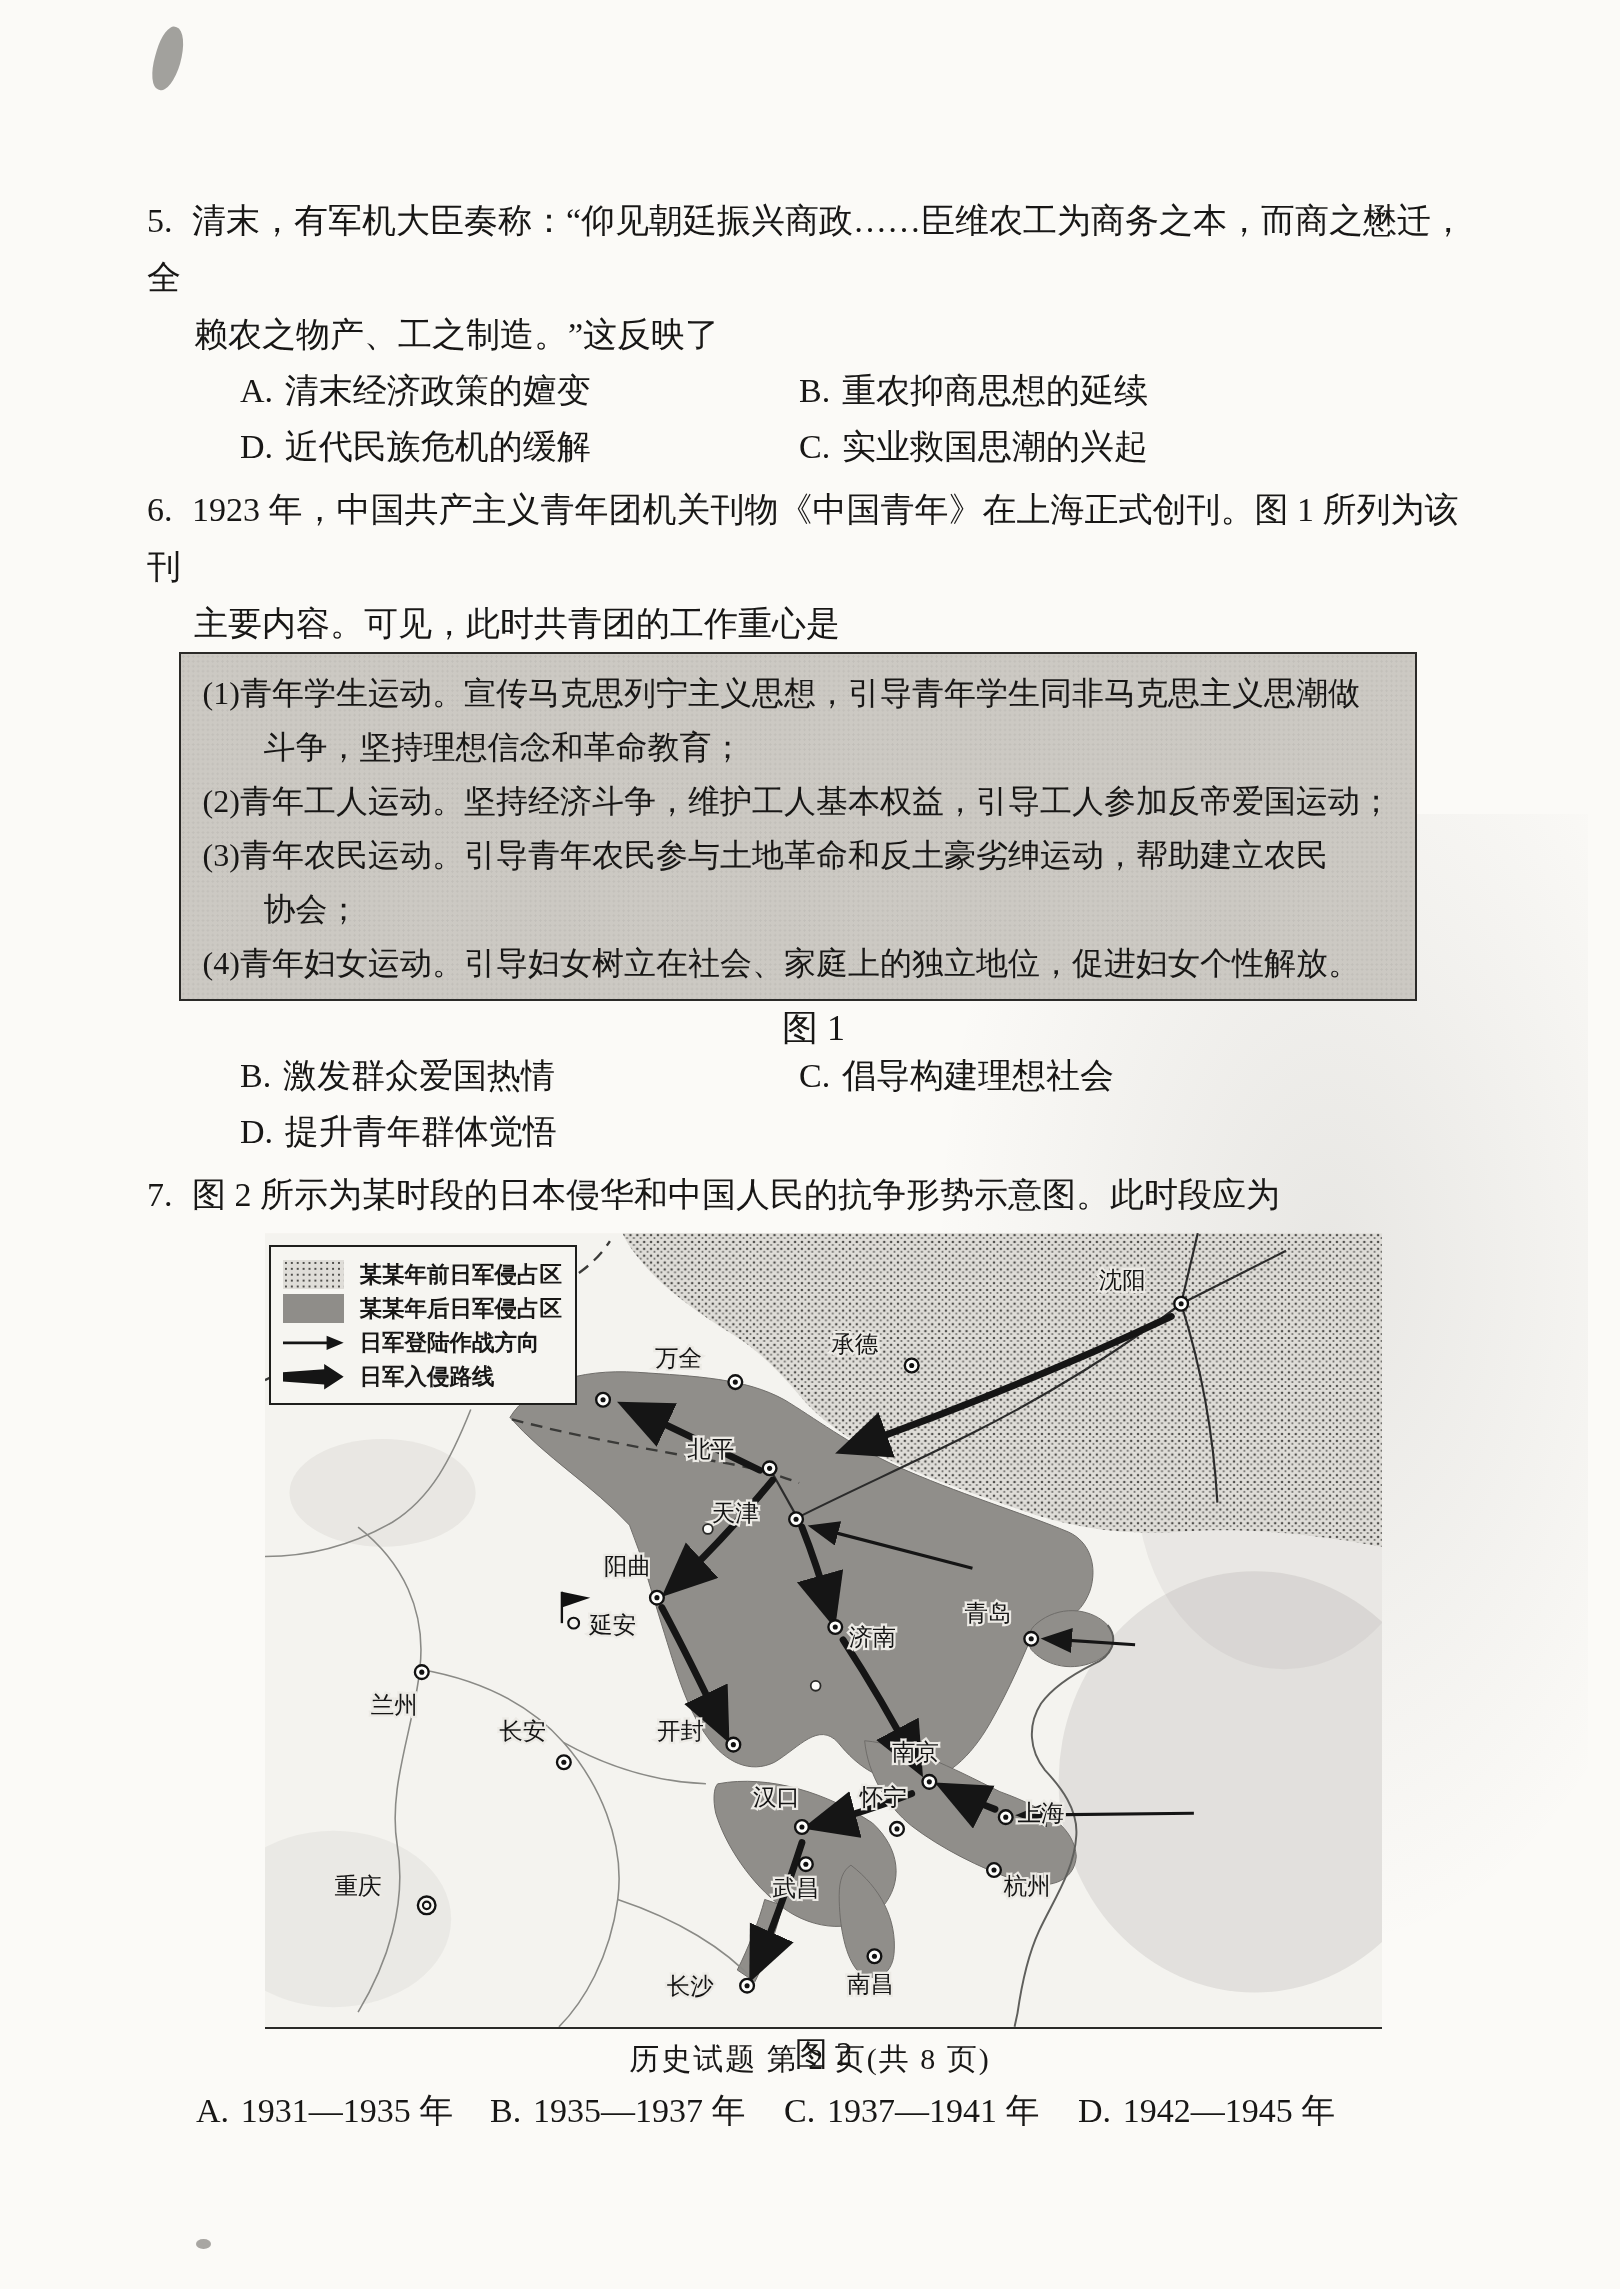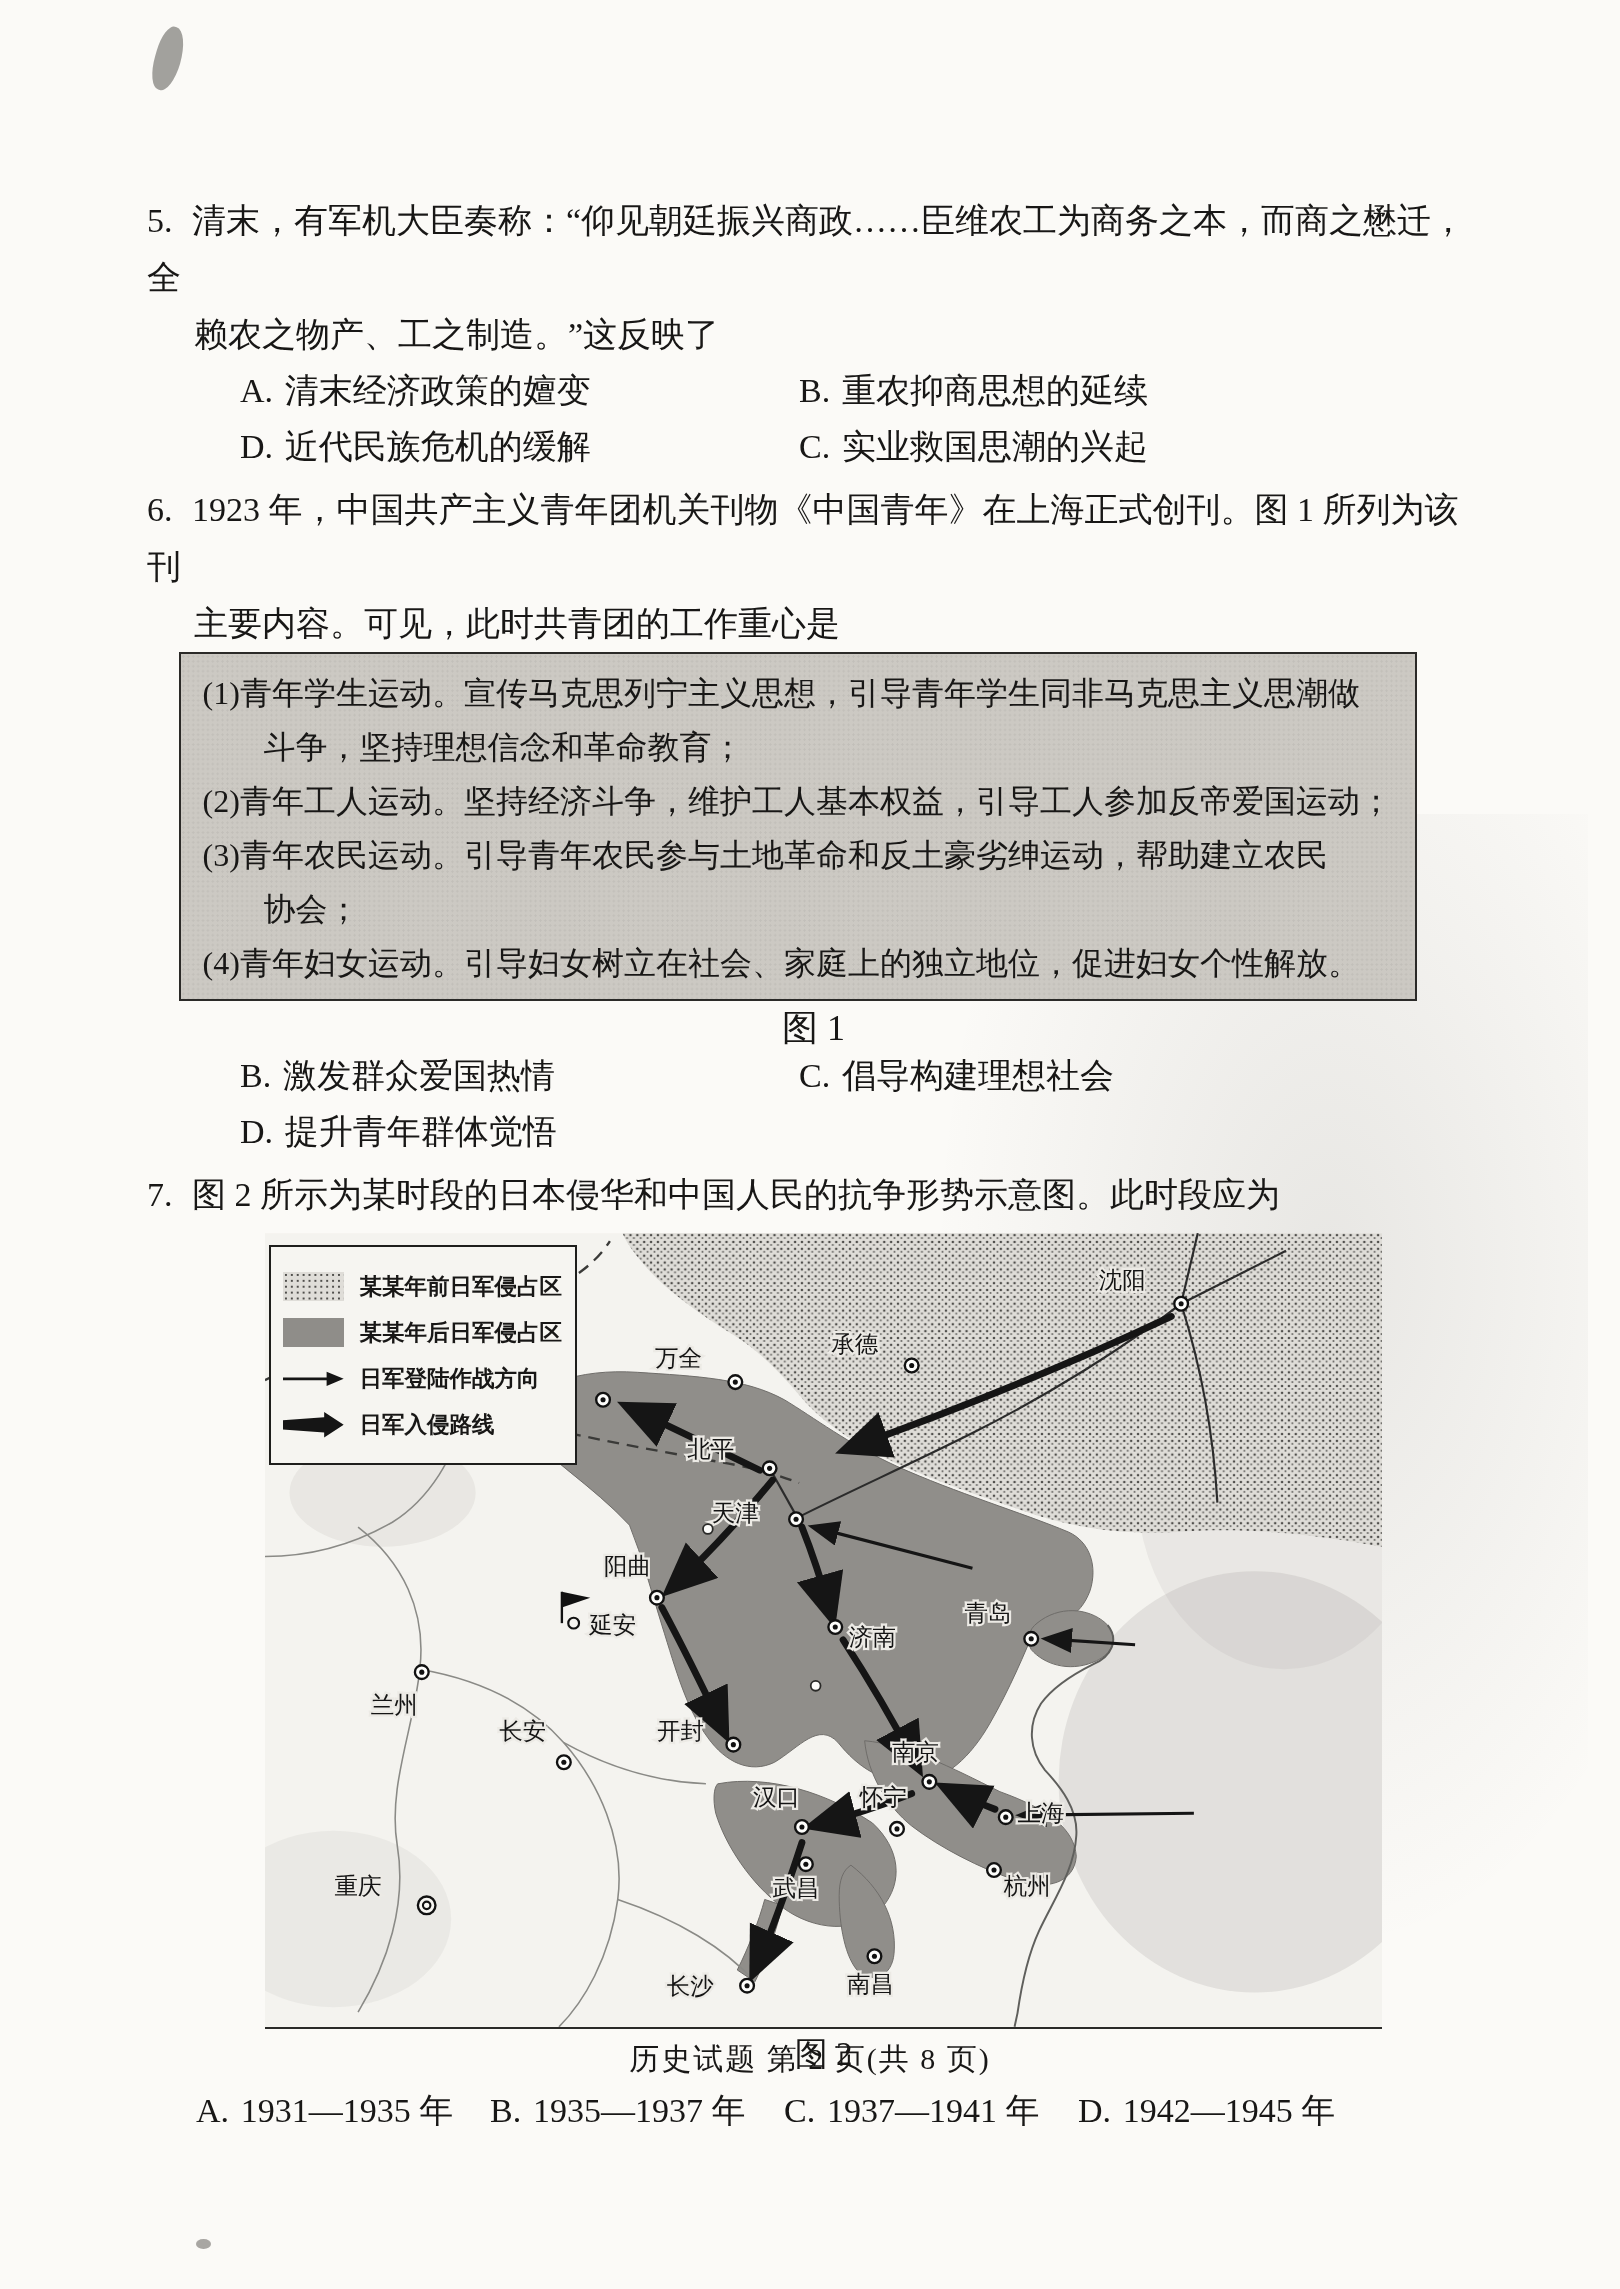--- a/index.html
+++ b/index.html
@@ -28,21 +28,21 @@
   .boxline{font-size:32px;line-height:54px;white-space:nowrap;}
   .boxline.indent{padding-left:61px;}
   .fig-caption{text-align:center;font-size:36px;margin-top:7.8px;line-height:39px;}
   .fig2-caption{margin-left:118px;width:1117px;text-align:center;font-size:33px;margin-top:5px;line-height:41px;}
   .map-wrap{position:relative;margin-left:118px;margin-top:9.8px;width:1117px;height:794px;border-bottom:2.9px solid #2a2a28;}
   .map-wrap svg{position:absolute;left:0;top:0;}
   .map-legend{
     position:absolute;left:3.9px;top:11.8px;width:308px;box-sizing:border-box;
     background:#f6f5f1;border:2.9px solid #1e1e1c;padding:9.8px 11.8px 7.8px 11.8px;z-index:5;
   }
-  .leg-row{display:flex;align-items:center;gap:15.7px;margin:15px 0;}
+  .leg-row{display:flex;align-items:center;gap:15.7px;margin:3px 0;}
   .leg-row .leg-label{font-size:22.5px;font-weight:600;white-space:nowrap;}
   .sw{width:61px;flex:none;display:block;}
   .sw-stipple{height:29px;background-color:#dfddd8;background-image:radial-gradient(#4f4e4b 1.2px, transparent 1.4px);background-size:5.9px 5.9px;}
   .sw-gray{height:29px;background:#8f8d89;}
   .sw-arrow-thin{height:17.6px;background:#151515;clip-path:polygon(0 42%,72% 42%,72% 10%,100% 50%,72% 90%,72% 58%,0 58%);}
   .sw-arrow-thick{height:25.5px;background:#151515;clip-path:polygon(0 32%,68% 20%,68% 0%,100% 50%,68% 100%,68% 80%,0 68%);}
   .footer{position:absolute;left:0;right:0;top:2039px;text-align:center;font-size:30px;letter-spacing:2px;}
   .wash-right{position:absolute;left:941px;top:814px;width:647px;height:1127px;pointer-events:none;
     background:radial-gradient(ellipse at 60% 40%, rgba(62,60,55,.10), rgba(62,60,55,0) 72%);}
   .smudge-tl{position:absolute;left:155px;top:25.5px;width:25.5px;height:65px;background:#4a4843;opacity:.5;

